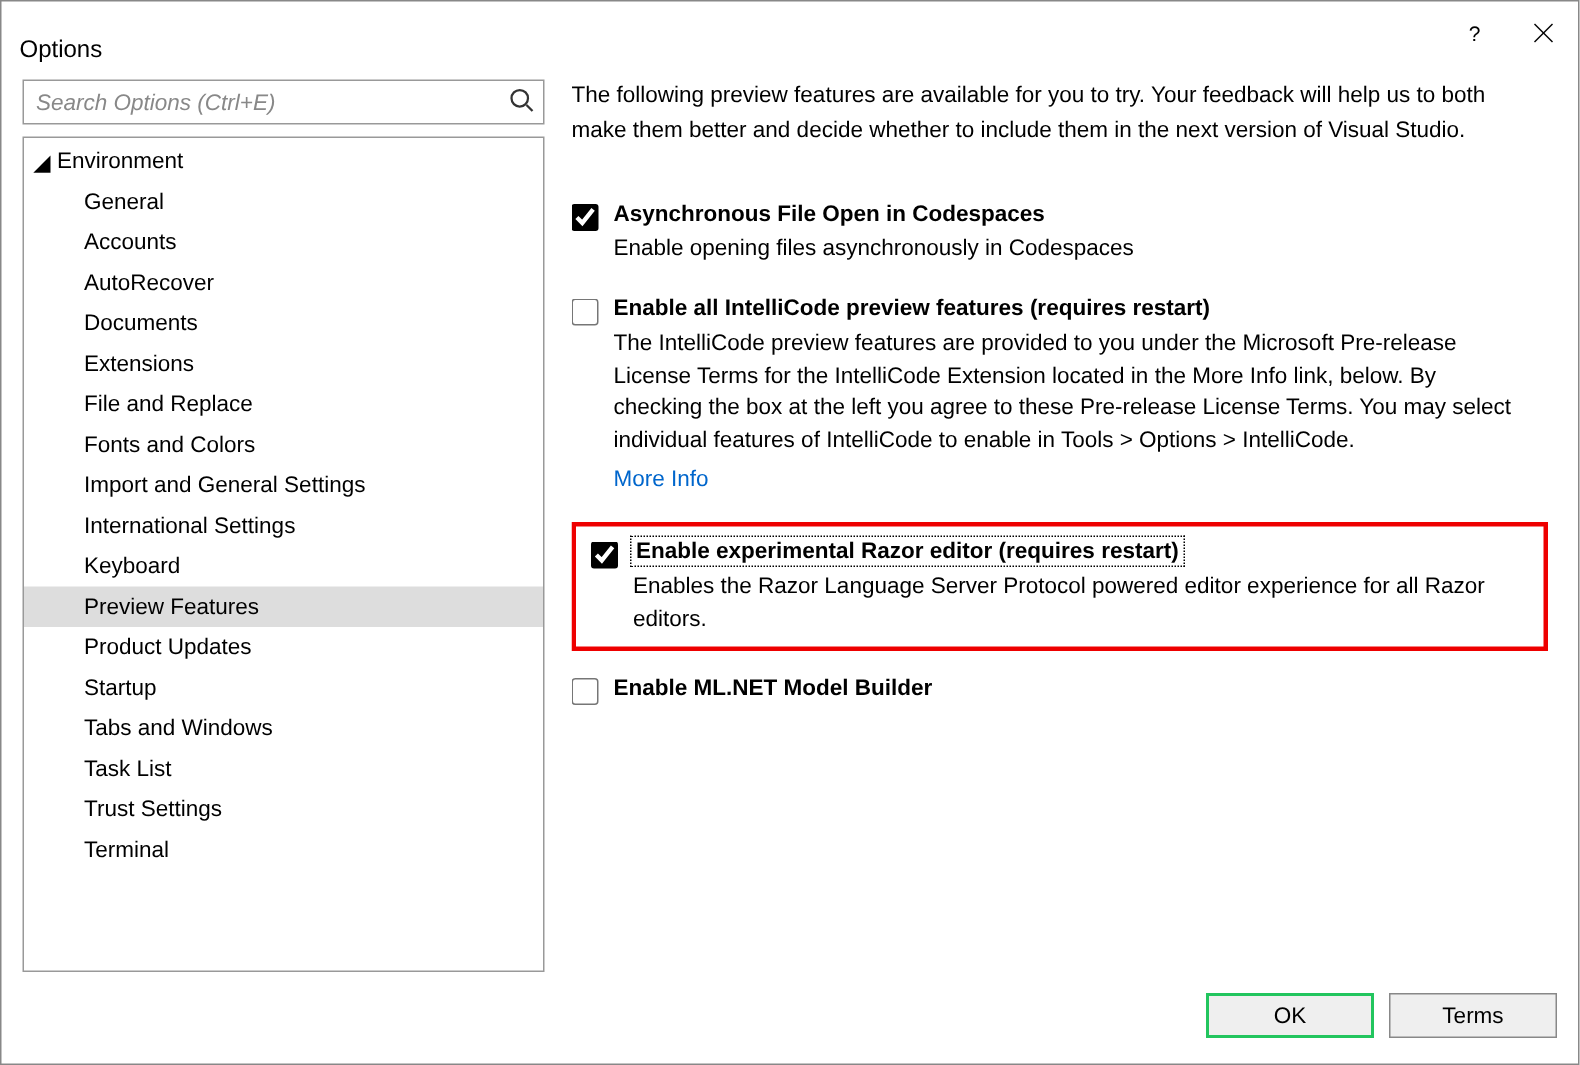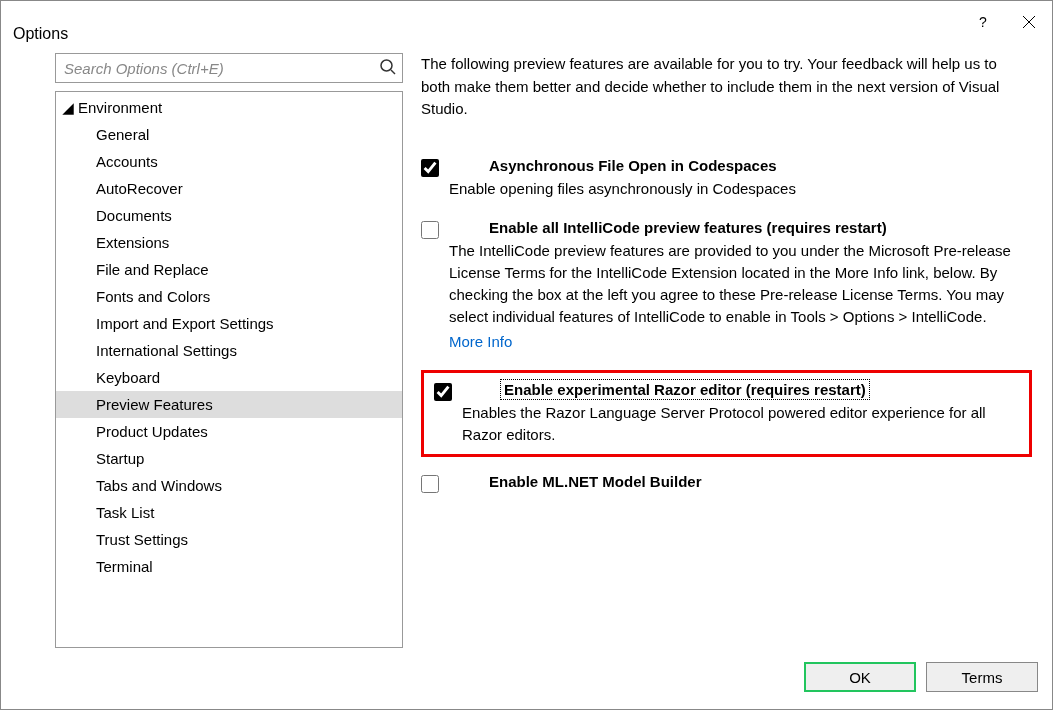--- a/index.html
+++ b/index.html
@@ -2,39 +2,39 @@
 <html><head>
 <meta charset="utf-8">
 <style>
 * { box-sizing: border-box; margin: 0; padding: 0; }
 body { font-family: "Segoe UI", Tahoma, sans-serif; font-size: 14px; background: #fff; color: #000; width: 1053px; height: 710px; overflow: hidden; border: 1px solid #888; }
 .titlebar { display: flex; align-items: flex-end; height: 42px; padding: 0 0 0 12px; }
 .titlebar .title { flex: 1; font-size: 16px; }
 .tb-btn { width: 46px; height: 42px; display: flex; align-items: center; justify-content: center; font-size: 14px; cursor: default; }
 .tb-btn svg { stroke: #000; stroke-width: 1; }
 .content { display: flex; padding: 10px 14px 0 14px; height: 605px; }
-.left { width: 348px; display: flex; flex-direction: column; margin-left: 40px; }
+.left { width: 348px; display: flex; flex-direction: column; }
 .search-wrap { position: relative; margin-bottom: 8px; }
 .search-input { width: 100%; height: 30px; border: 1px solid #999; padding: 0 30px 0 8px; font-size: 15px; font-family: inherit; background: #fff; }
 .search-input::placeholder { color: #888; font-style: italic; }
 .search-icon { position: absolute; right: 6px; top: 5px; }
 .tree-wrap { border: 1px solid #999; flex: 1; overflow: hidden; position: relative; display: flex; }
 .tree { flex: 1; overflow-y: scroll; padding: 2px 0; }
 .tree-item { display: flex; align-items: center; height: 27px; font-size: 15px; cursor: default; }
 .tree-parent { padding-left: 6px; }
 .tree-child { padding-left: 40px; }
 .tree-caret { width: 12px; display: inline-block; text-align: center; margin-right: 4px; }
 .tree-item.selected { background: #ddd; }
 .right { flex: 1; display: flex; flex-direction: column; padding-left: 18px; gap: 20px; }
 .intro { font-size: 15px; line-height: 1.5; padding-right: 14px; }
 .options-scroll { flex: 1; overflow-y: scroll; margin-top: 16px; padding-right: 6px; }
 .opt { display: flex; margin-bottom: 20px; padding-right: 12px; }
 .opt input[type=checkbox] { width: 18px; height: 18px; margin-top: 2px; flex-shrink: 0; accent-color: #000; }
 .opt-body { margin-left: 10px; flex: 1; }
-.opt-title { font-weight: bold; font-size: 15px; margin-bottom: 4px; margin-left: 40px; }
+.opt-title { font-weight: bold; font-size: 15px; margin-bottom: 4px; }
 .opt-desc { font-size: 15px; line-height: 1.45; }
 .opt-link { color: #0066cc; font-size: 15px; margin-top: 6px; cursor: pointer; display: inline-block; }
 .highlight { border: 3px solid #e00; padding: 8px 10px; margin-bottom: 16px; }
 .highlight .opt { margin-bottom: 0; }
 .highlight .opt-title { outline: 1px dotted #000; outline-offset: 1px; padding: 0 2px; display: inline-block; }
 .footer { display: flex; justify-content: flex-end; padding: 14px 14px 12px 0; gap: 10px; }
 .btn { width: 112px; height: 30px; border: 1px solid #888; background: #efefef; font-size: 15px; font-family: inherit; cursor: default; }
 .btn.primary { border: 2px solid #22c55e; }
 
 .tree::-webkit-scrollbar, .options-scroll::-webkit-scrollbar { width: 18px; }
@@ -73,21 +73,21 @@
             <span class="tree-caret">◢</span>
             <span>Environment</span>
           </div>
           <div class="tree-item tree-child">General</div>
           <div class="tree-item tree-child">Accounts</div>
           <div class="tree-item tree-child">AutoRecover</div>
           <div class="tree-item tree-child">Documents</div>
           <div class="tree-item tree-child">Extensions</div>
           <div class="tree-item tree-child">File and Replace</div>
           <div class="tree-item tree-child">Fonts and Colors</div>
-          <div class="tree-item tree-child">Import and Export Settings</div>
+          <div class="tree-item tree-child">Import and General Settings</div>
           <div class="tree-item tree-child">International Settings</div>
           <div class="tree-item tree-child">Keyboard</div>
           <div class="tree-item tree-child selected">Preview Features</div>
           <div class="tree-item tree-child">Product Updates</div>
           <div class="tree-item tree-child">Startup</div>
           <div class="tree-item tree-child">Tabs and Windows</div>
           <div class="tree-item tree-child">Task List</div>
           <div class="tree-item tree-child">Trust Settings</div>
           <div class="tree-item tree-child">Terminal</div>
         </div>

